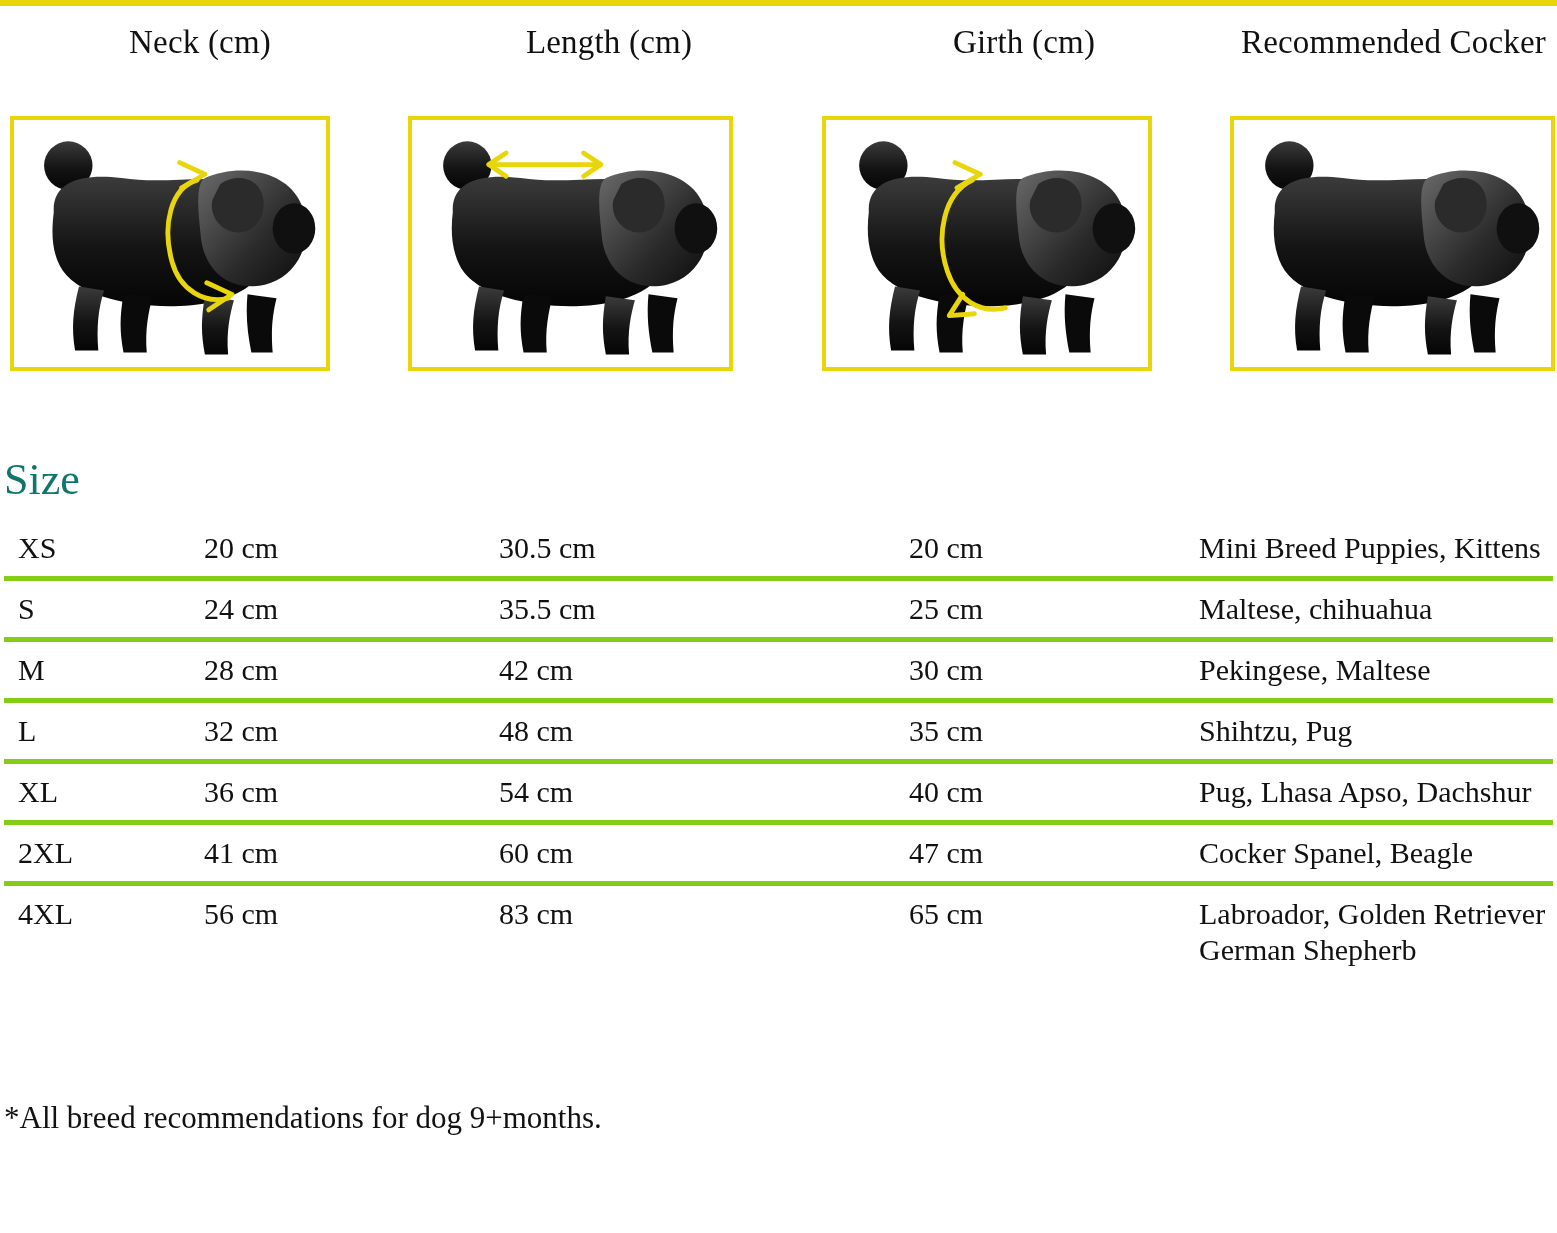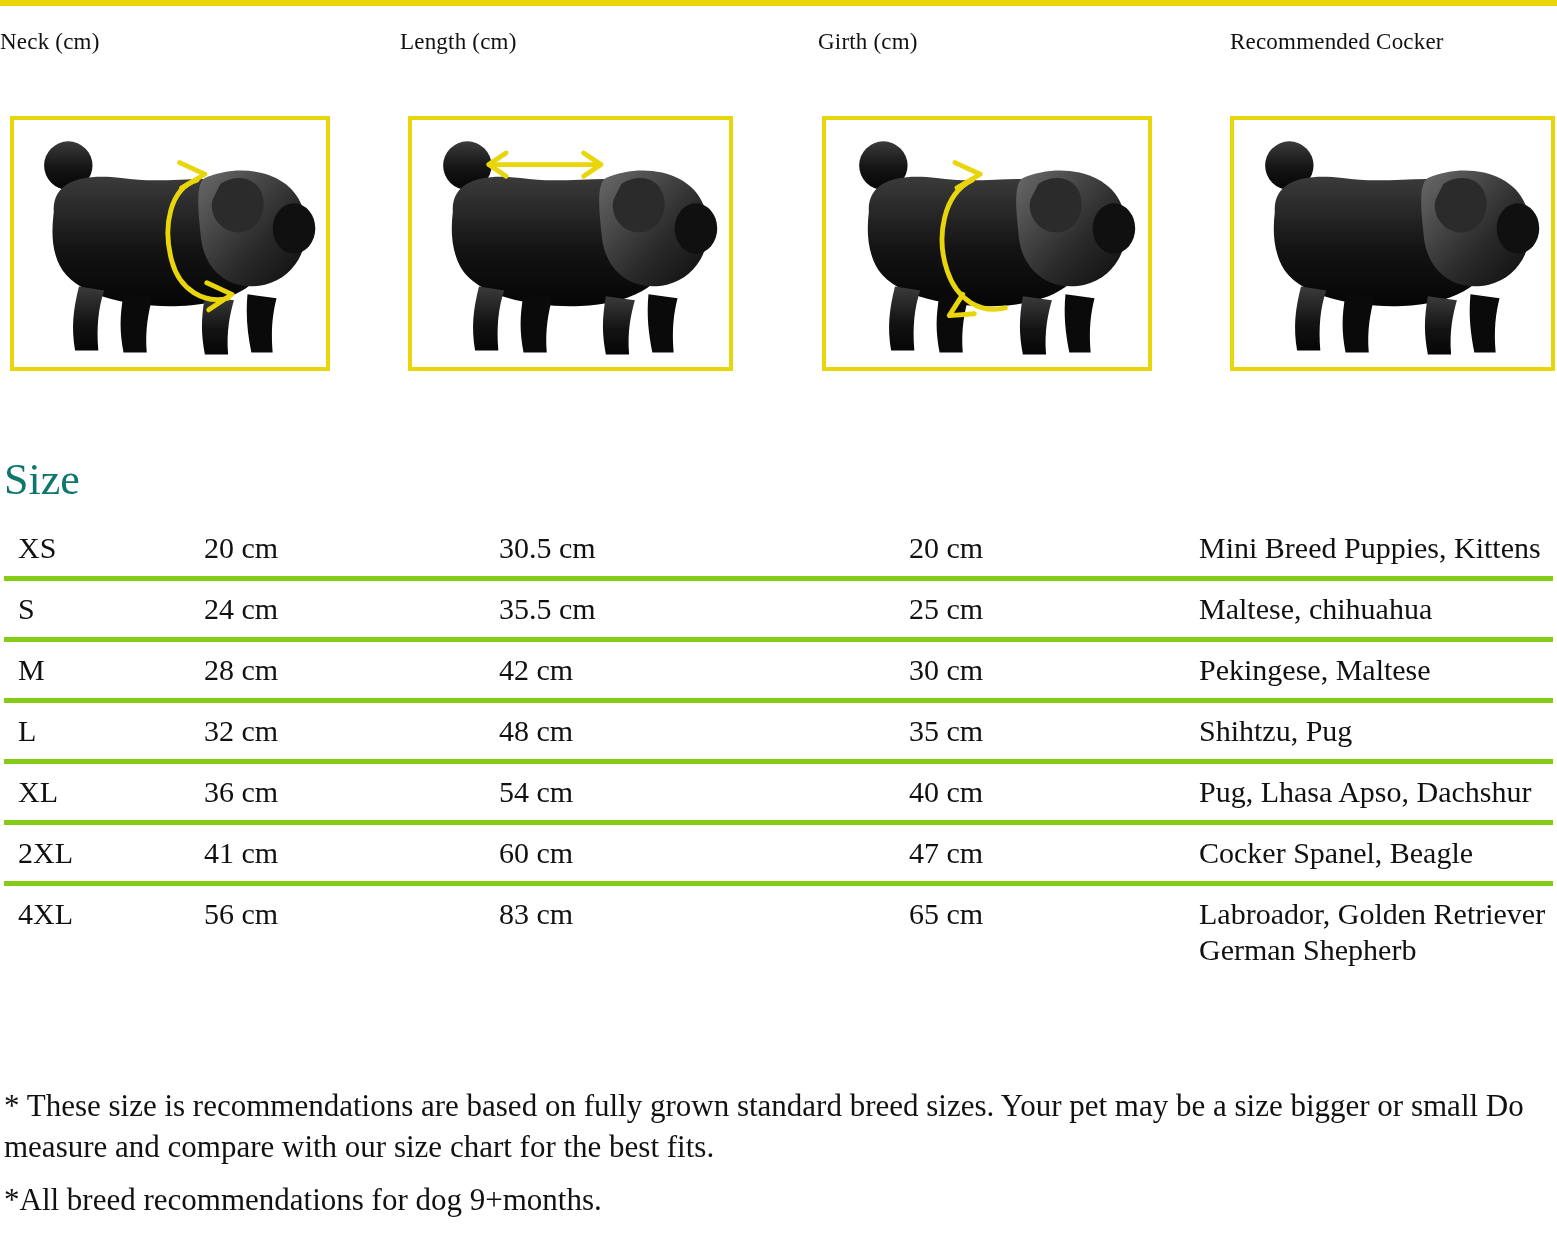--- a/index.html
+++ b/index.html
@@ -37,22 +37,22 @@
   .illus-col {
     position: relative;
     height: 100%;
   }
   .illus-col.c1 { width: 400px; }
   .illus-col.c2 { width: 412px; }
   .illus-col.c3 { width: 418px; }
   .illus-col.c4 { width: 327px; }
 
   .illus-title {
-    text-align: left;
-    font-size: 23px;
+    text-align: center;
+    font-size: 33px;
     line-height: 40px;
     letter-spacing: 0.2px;
     color: #111;
     padding-top: 8px;
   }
   .illus-title.two-line { padding-top: 8px; }
 
   .illus-box {
     position: absolute;
     border: 4px solid #e8d50a;
@@ -313,15 +313,14 @@
         <td class="col-neck">56 cm</td>
         <td class="col-girth">83 cm</td>
         <td class="col-length">65 cm</td>
         <td class="col-breeds">Labroador, Golden Retriever German Shepherb</td>
       </tr>
     </tbody>
   </table>
 </div>
 
 <div class="notes">
-  <div class="note">* These size is recommendations are based on fully grown standard breed sizes. Your pet may be a size bigger or small Do measure and compare with our size chart for the best fits.</div>
   <div class="note second">*All breed recommendations for dog 9+months.</div>
 </div>
 
 </body></html>

